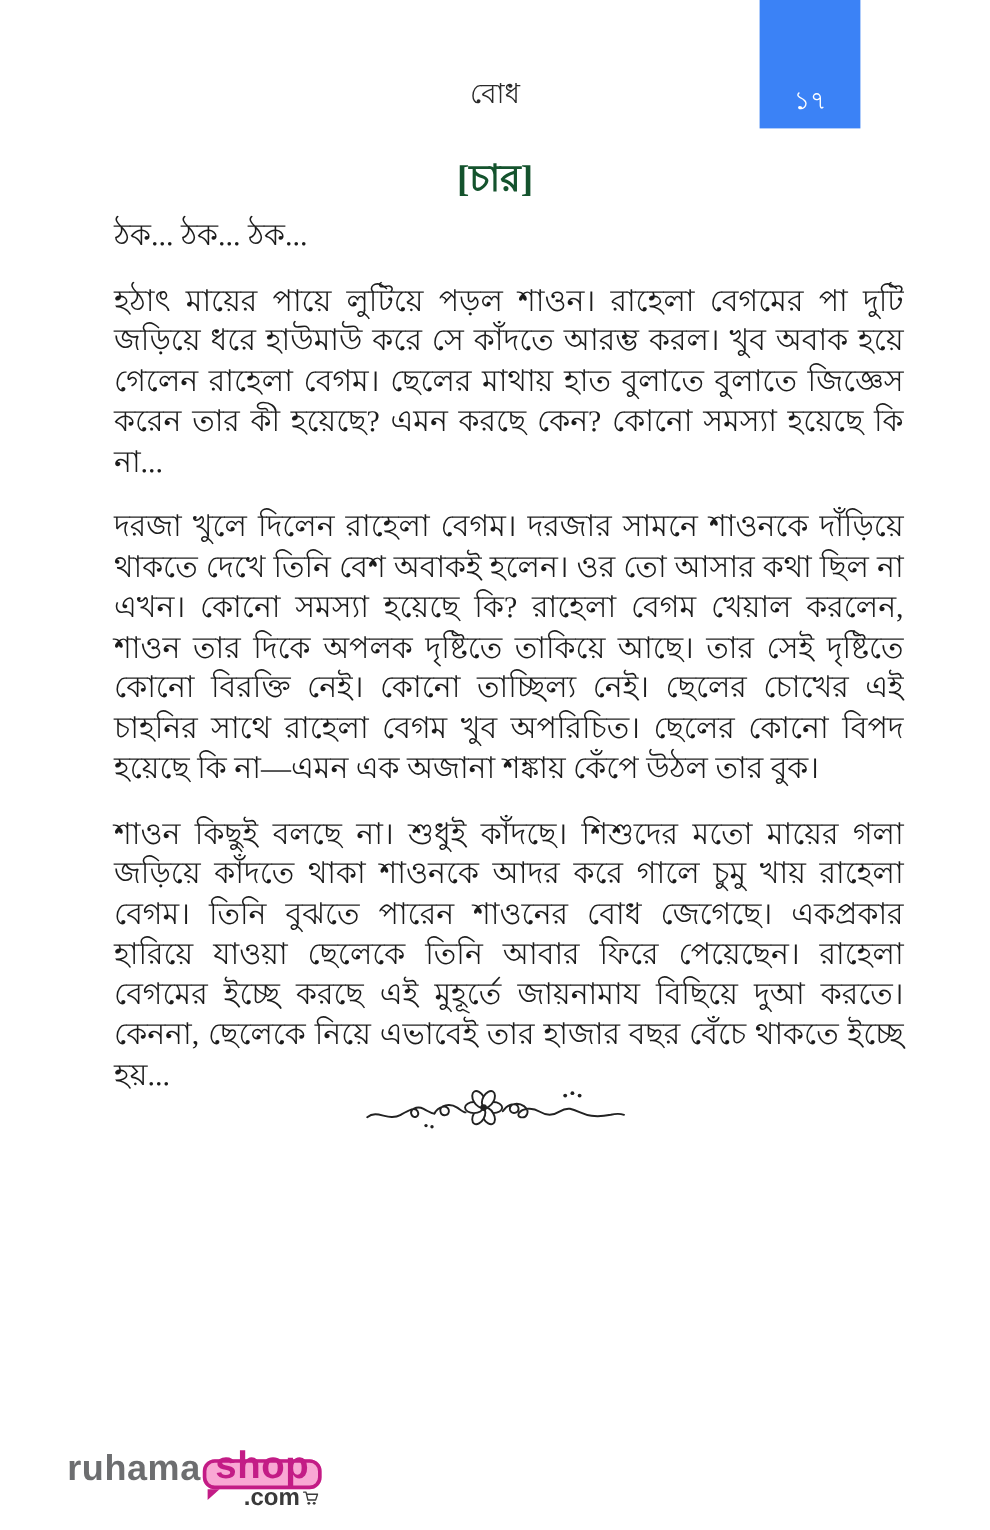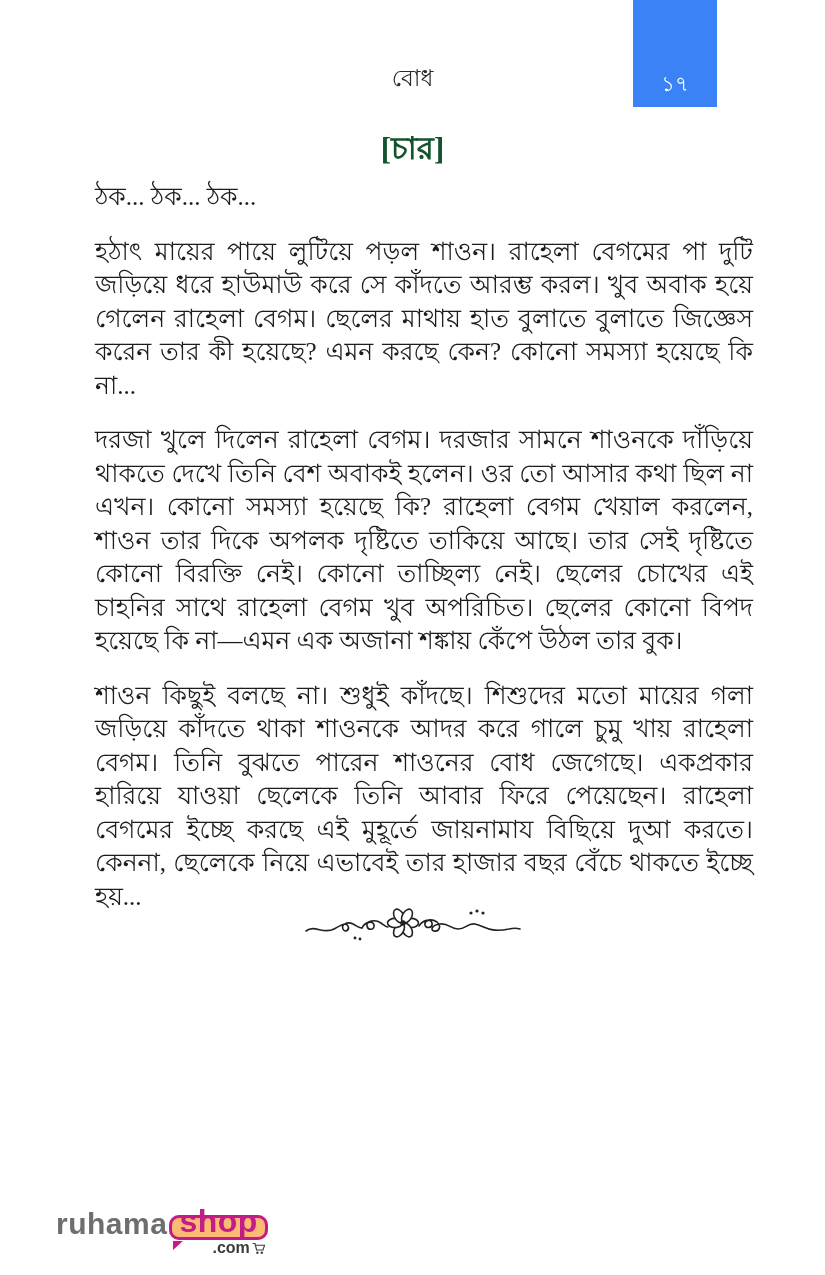--- a/index.html
+++ b/index.html
@@ -70,39 +70,39 @@
   .logo-word1 {
     font-size:30px; font-weight:bold; color:#6d6e70;
     line-height:40px; letter-spacing:0.5px;
   }
   .logo-bubble-wrap { position:relative; margin-left:2px; }
   .logo-bubble {
     position:relative;
     border:3px solid #c31c86;
     border-radius:10px;
     padding:0 7px 2px 7px;
-    background:#fdba74;
+    background:#f9a8d4;
     margin-top:10px;
   }
   .logo-word2 {
     font-size:32px; font-weight:bold; color:#c31c86;
     line-height:34px; letter-spacing:0.5px;
   }
   .logo-tail {
     position:absolute; left:4px; top:37px;
     width:0; height:0;
     border-left:10px solid #c31c86;
     border-bottom:9px solid transparent;
   }
   .logo-com-row {
     display:flex; align-items:center; justify-content:flex-end;
     margin-top:2px; padding-right:2px;
   }
   .logo-word3 {
-    font-size:16px; font-weight:bold; color:#3a3a3a; line-height:16px;
+    font-size:20px; font-weight:bold; color:#3a3a3a; line-height:16px;
   }
   .cart-icon { margin-left:2px; }
 </style>
 </head>
 <body>
 
 <div class="page">
 
   <div class="page-number-box">
     <span class="num">১৭</span>

